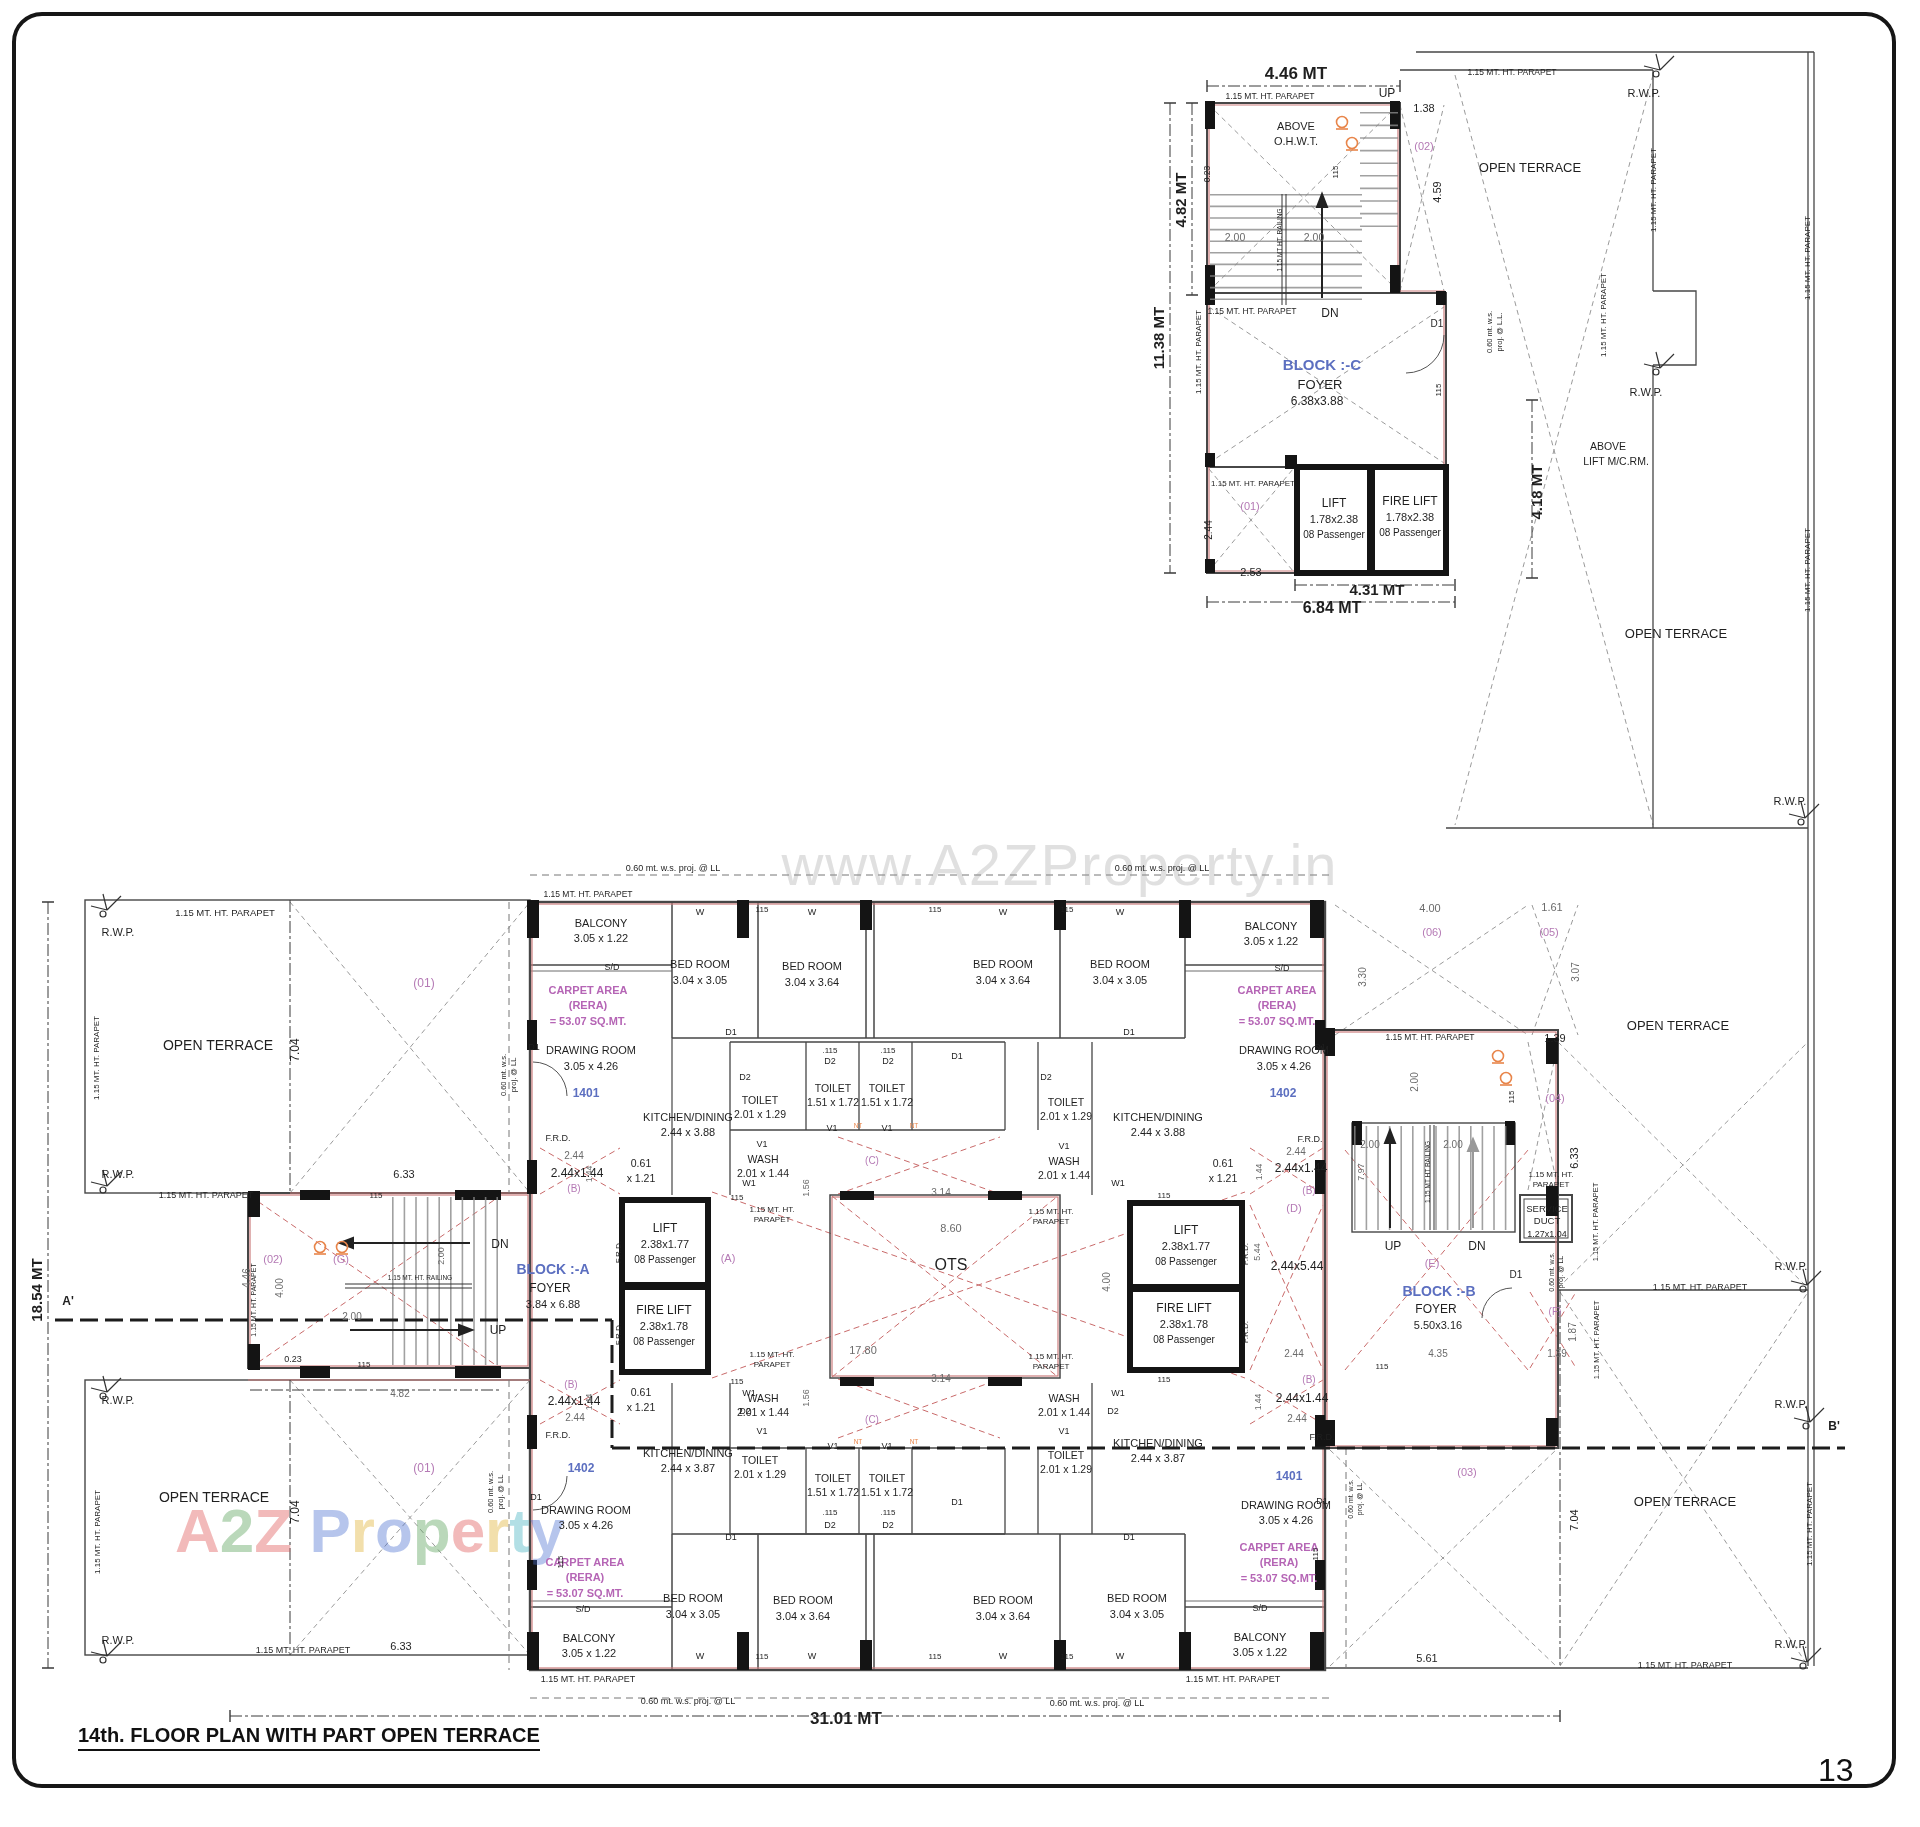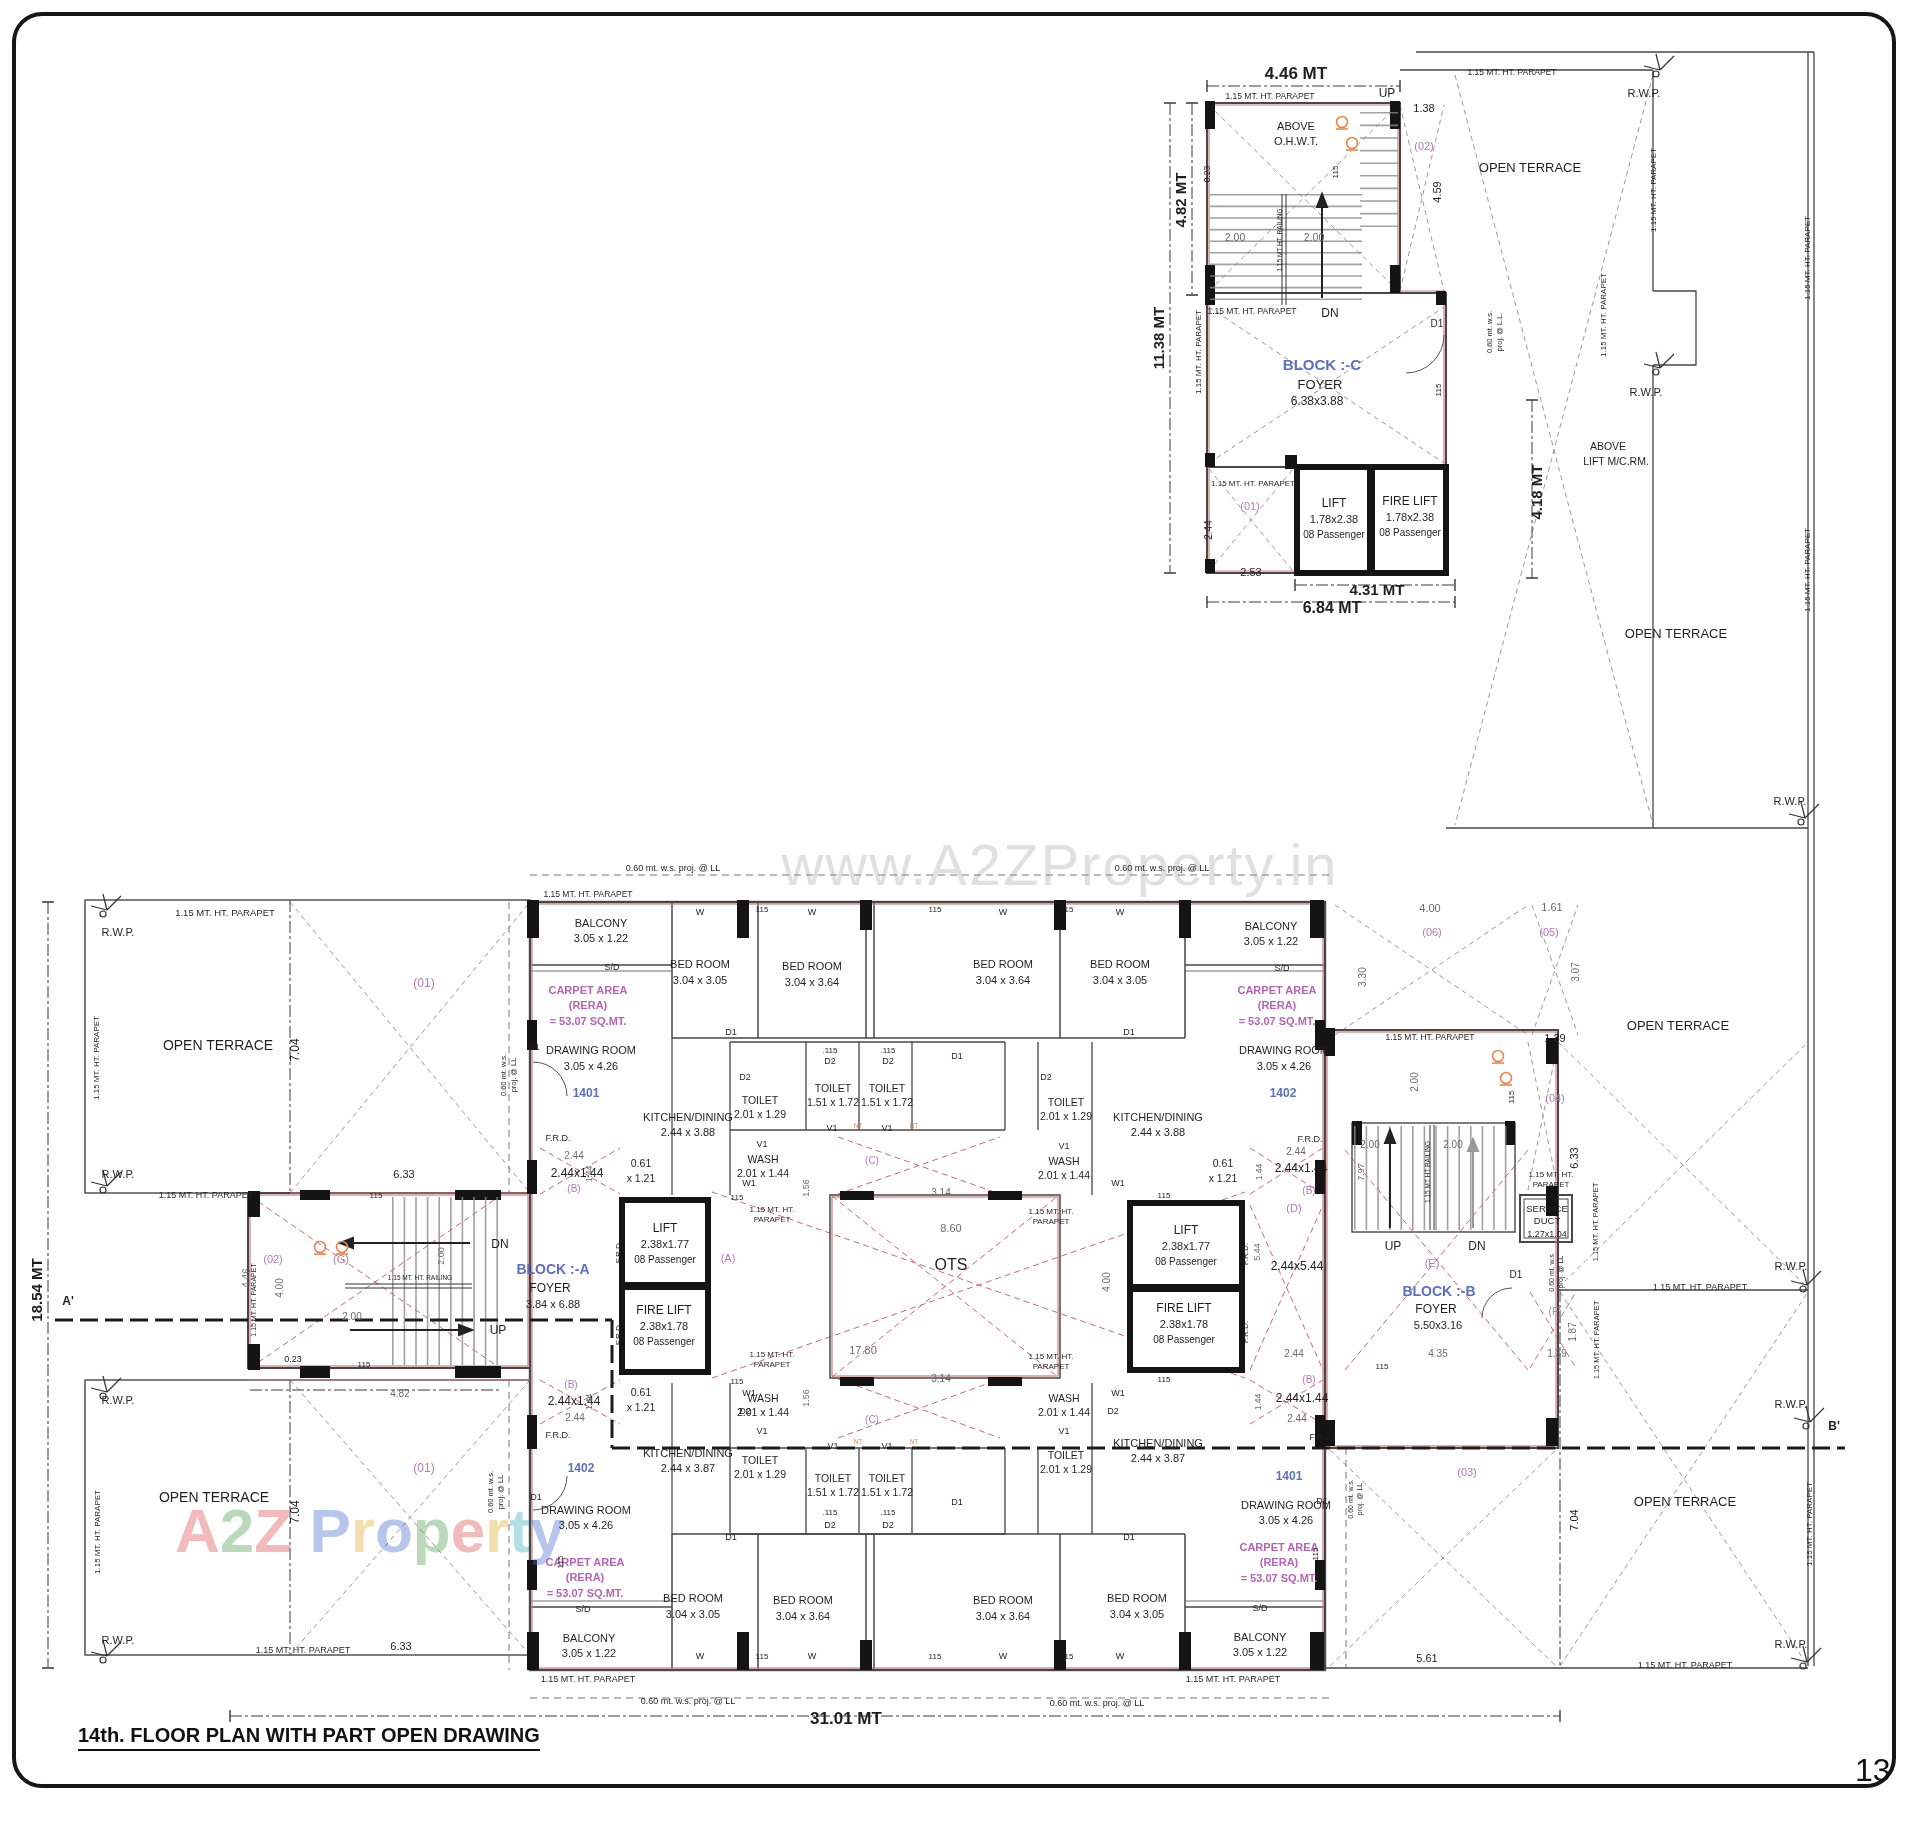--- a/index.html
+++ b/index.html
@@ -2,21 +2,21 @@
 <html><head>
 <meta charset="utf-8">
 <style>
   html,body{margin:0;padding:0;background:#ffffff;}
   .sheet{position:relative;width:1920px;height:1827px;background:#fff;
          font-family:"Liberation Sans",sans-serif;overflow:hidden;}
   .sheet svg{position:absolute;left:0;top:0;}
   svg text{font-family:"Liberation Sans",sans-serif;}
   .title{position:absolute;left:78px;top:1724px;font-size:20px;font-weight:bold;color:#111;
          border-bottom:2px solid #111;padding-bottom:2px;width:max-content;}
-  .pageno{position:absolute;left:1818px;top:1752px;font-size:32px;color:#111;margin-left:37px;}
+  .pageno{position:absolute;left:1818px;top:1752px;font-size:32px;color:#111;}
 </style>
 </head>
 <body>
 
 <div class="sheet">
 <svg width="1920" height="1827" viewBox="0 0 1920 1827">
 
   <rect x="14" y="14" width="1880" height="1772" rx="28" fill="none" stroke="#161616" stroke-width="4"></rect>
 
   <g id="xg" stroke="#9a9a9a" stroke-width="1" stroke-dasharray="5 4" fill="none">
@@ -643,15 +643,15 @@
         <text x="214" y="1502" font-size="14" fill="#1f1f1f" text-anchor="middle">OPEN TERRACE</text>
         <text x="424" y="1472" font-size="12" fill="#b57ab5" text-anchor="middle">(01)</text>
         <text x="299" y="1512" font-size="12" fill="#1f1f1f" text-anchor="middle" transform="rotate(-90 299 1512)">7.04</text>
         <text x="100" y="1532" font-size="8" fill="#1f1f1f" text-anchor="middle" transform="rotate(-90 100 1532)">1.15 MT. HT. PARAPET</text>
         <text x="118" y="1644" font-size="11" fill="#1f1f1f" text-anchor="middle">R.W.P.</text>
         <text x="401" y="1650" font-size="11" fill="#1f1f1f" text-anchor="middle">6.33</text>
         <text x="303" y="1653" font-size="9" fill="#1f1f1f" text-anchor="middle">1.15 MT. HT. PARAPET</text>
       </g>
 </svg>
 
-<div class="title">14th. FLOOR PLAN WITH PART OPEN DRAWING</div>
+<div class="title">14th. FLOOR PLAN WITH PART OPEN TERRACE</div>
 <div class="pageno">13</div>
 </div>
 
 </body></html>

